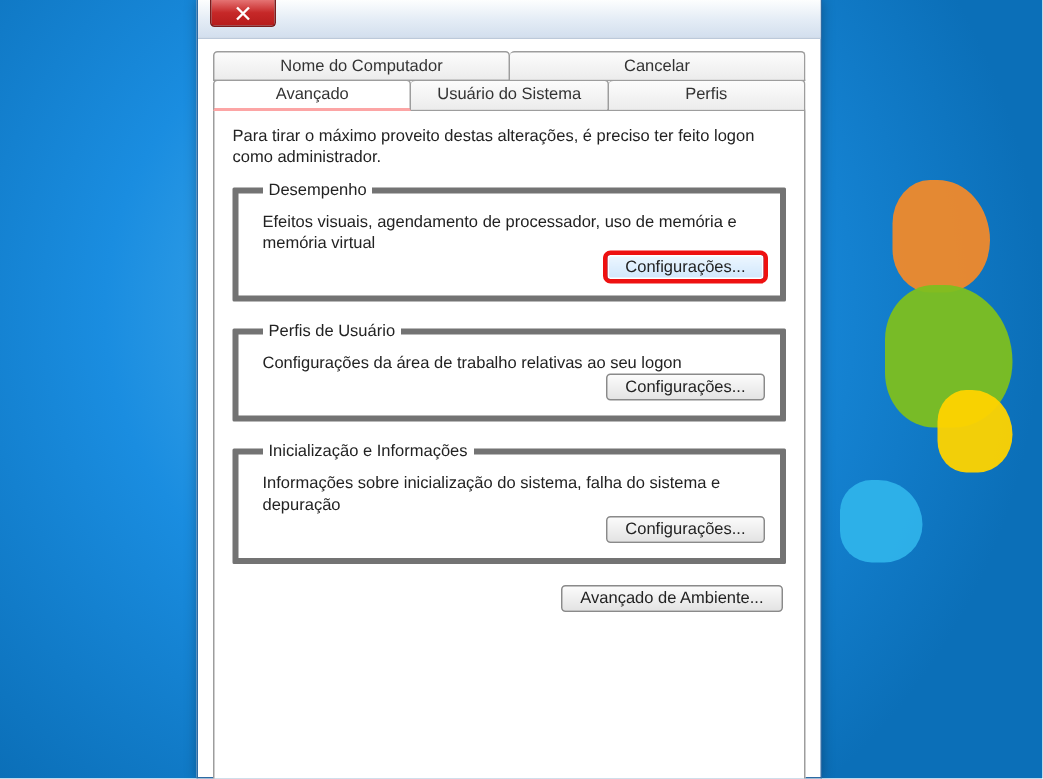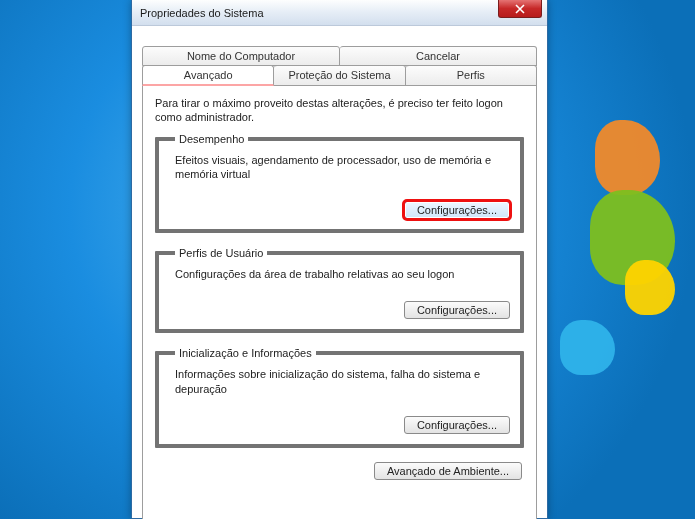--- a/index.html
+++ b/index.html
@@ -43,41 +43,41 @@
   .body-pad { padding:8px 10px 0 10px; }
 
   .tab-rows { }
   .tab-row { display:flex; gap:0; }
   .tab {
     flex:1; text-align:center; padding:3px 0;
     border:1px solid #9d9d9d; background:linear-gradient(#fcfcfc,#ececec);
     color:#333; position:relative;
   }
   .tab + .tab { border-left:none; }
-  .tab-row.back { margin:12px 0 -1px 0; }
+  .tab-row.back { margin:0 0 -1px 0; }
   .tab-row.back .tab { border-radius:3px 3px 0 0; }
   .tab-row.front .tab { border-radius:3px 3px 0 0; }
   .tab.active { background:#fff; border-bottom:2px solid #fca5a5; z-index:2; }
 
   .tab-content {
     border:1px solid #9d9d9d; border-top:none;
     padding:10px 12px 14px 12px;
     height:494px;
     background:#fff;
   }
   .intro { color:#222; line-height:1.3; margin-bottom:8px; }
 
   fieldset.group {
     border:4px solid #737373; border-radius:1px;
     padding:8px 10px 10px 16px; margin-bottom:14px;
     position:relative;
   }
   fieldset.group legend { padding:0 4px; color:#222; }
   .group .desc { color:#222; line-height:1.3; }
-  .btn-row { text-align:right; margin-top:20px; }
+  .btn-row { text-align:right; }
   .btn {
     display:inline-block;
     min-width:90px;
     padding:2px 12px;
     border:1px solid #8a8a8a; border-radius:3px;
     background:linear-gradient(#fbfbfb,#e3e3e3);
     color:#222; text-align:center;
     cursor:default;
   }
   .btn.disabled { color:#9a9a9a; }
@@ -105,39 +105,38 @@
 <div class="desktop">
   <div class="logo">
     <div class="blob b-orange"></div>
     <div class="blob b-green"></div>
     <div class="blob b-yellow"></div>
     <div class="blob b-blue"></div>
   </div>
 
   <div class="window">
     <div class="titlebar">
-      <span class="title">Propriedades do Sistema</span>
       <div class="btns">
         <div class="wbtn">
           <svg viewBox="0 0 10 10">
             <path d="M1 1 L9 9 M9 1 L1 9" stroke="#fff" stroke-width="1.6"></path>
           </svg>
         </div>
       </div>
     </div>
 
     <div class="body-pad">
       <div class="tab-rows">
         <div class="tab-row back">
           <div class="tab"><span>Nome do Computador</span></div>
           <div class="tab"><span>Cancelar</span></div>
         </div>
         <div class="tab-row front">
           <div class="tab active"><span>Avançado</span></div>
-          <div class="tab"><span>Proteção do Sistema</span></div>
+          <div class="tab"><span>Usuário do Sistema</span></div>
           <div class="tab"><span>Perfis</span></div>
         </div>
       </div>
 
       <div class="tab-content">
         <div class="intro">Para tirar o máximo proveito destas alterações, é preciso ter feito logon como administrador.</div>
 
         <fieldset class="group">
           <legend>Desempenho</legend>
           <div class="desc">Efeitos visuais, agendamento de processador, uso de memória e memória virtual</div>

